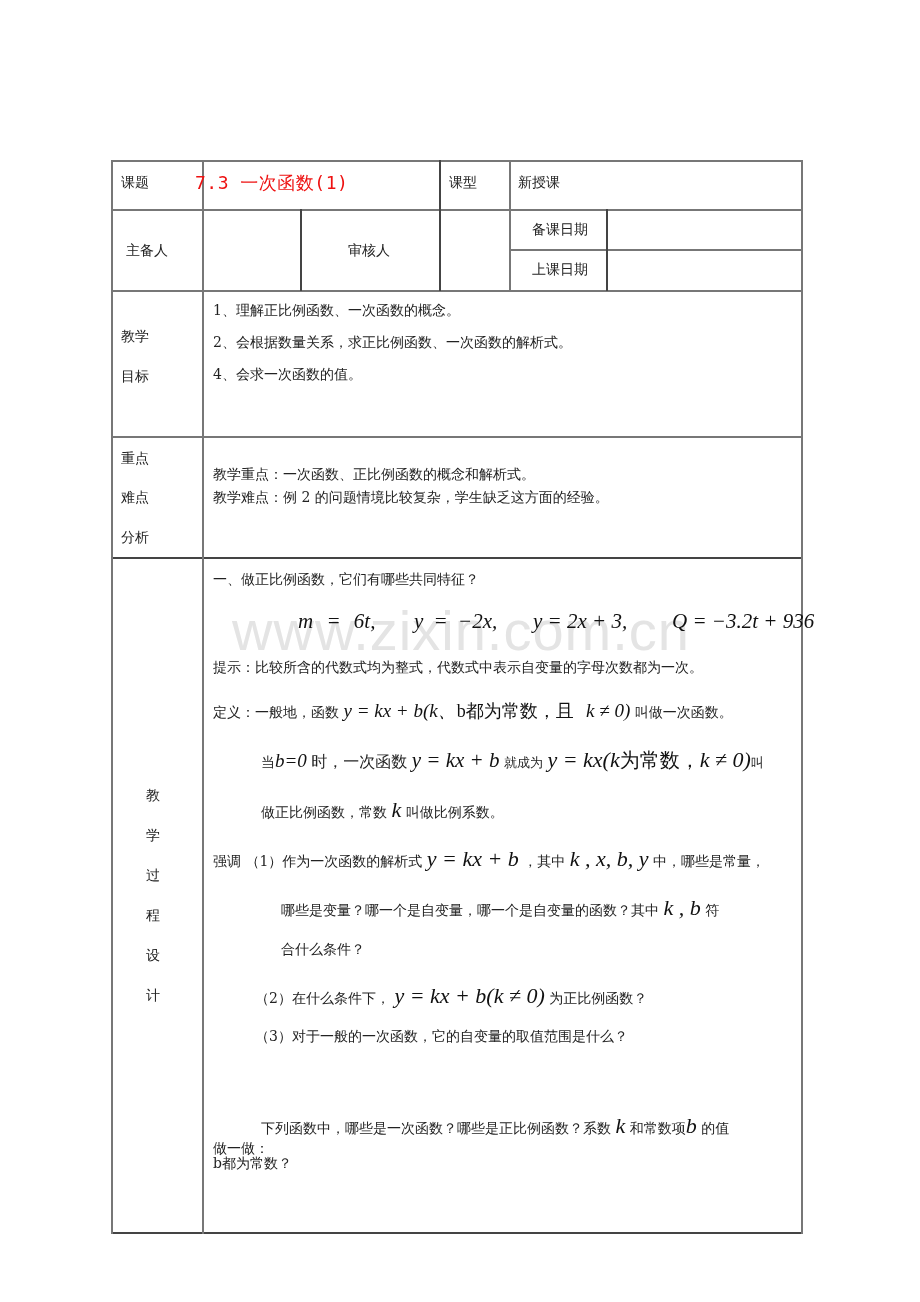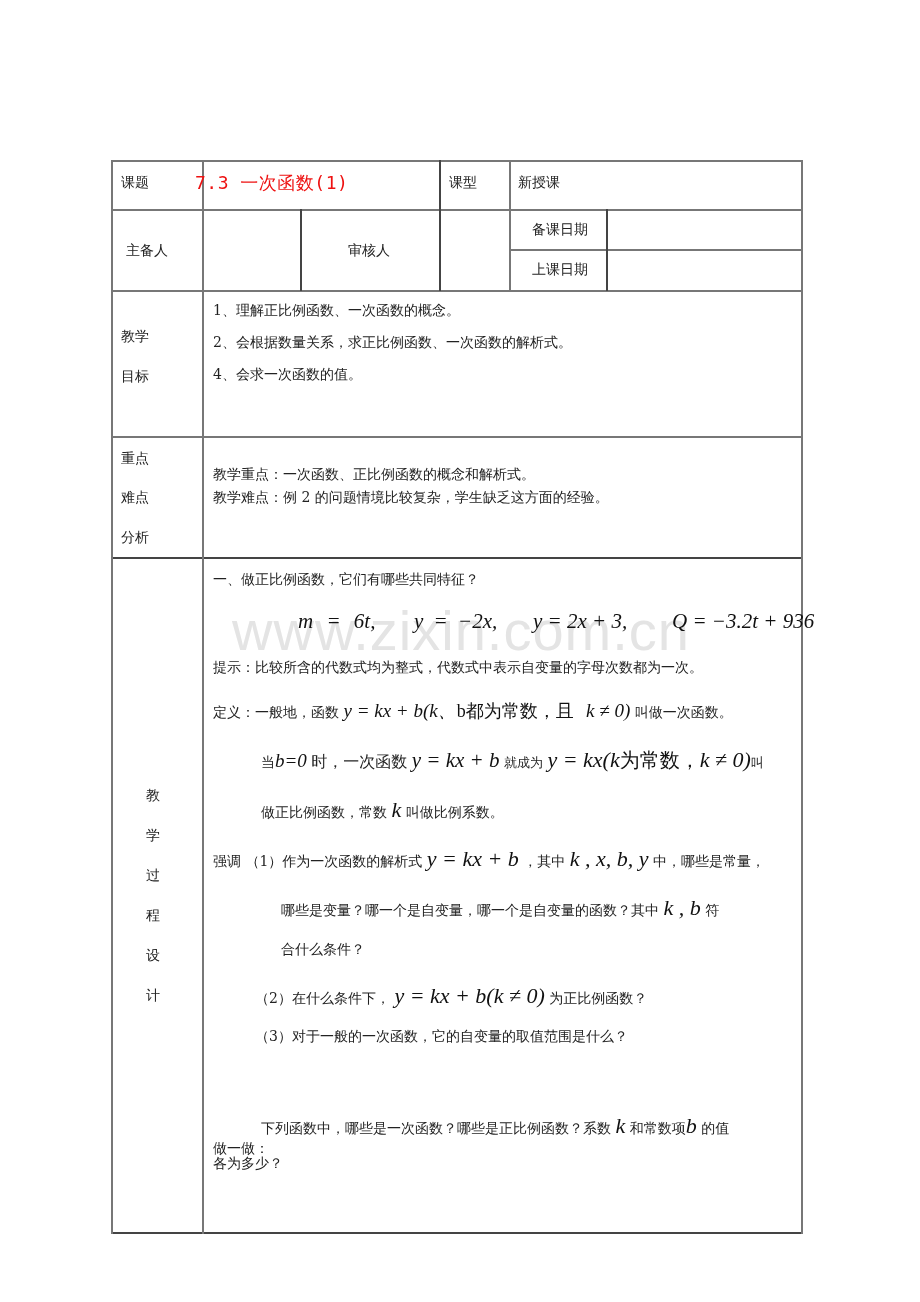--- a/index.html
+++ b/index.html
@@ -132,15 +132,15 @@
   <div class="t fg" style="left:255px; top:1029px;">（3）对于一般的一次函数，它的自变量的取值范围是什么？</div>
 
   <div class="t fg" style="left:213px; top:1103px;margin-top:38px;">做一做：</div>
 
   <div class="t fg" style="left:261px; top:1115px;">
     <span>下列函数中，哪些是一次函数？哪些是正比例函数？系数</span>
     <span class="math big">k</span>
     <span>和常数项</span><span class="math big">b</span>
     <span>的值</span>
   </div>
-  <div class="t fg" style="left:213px; top:1156px;">各为多少？</div>
+  <div class="t fg" style="left:213px; top:1156px;">b都为常数？</div>
 
 </div>
 
 </body></html>

